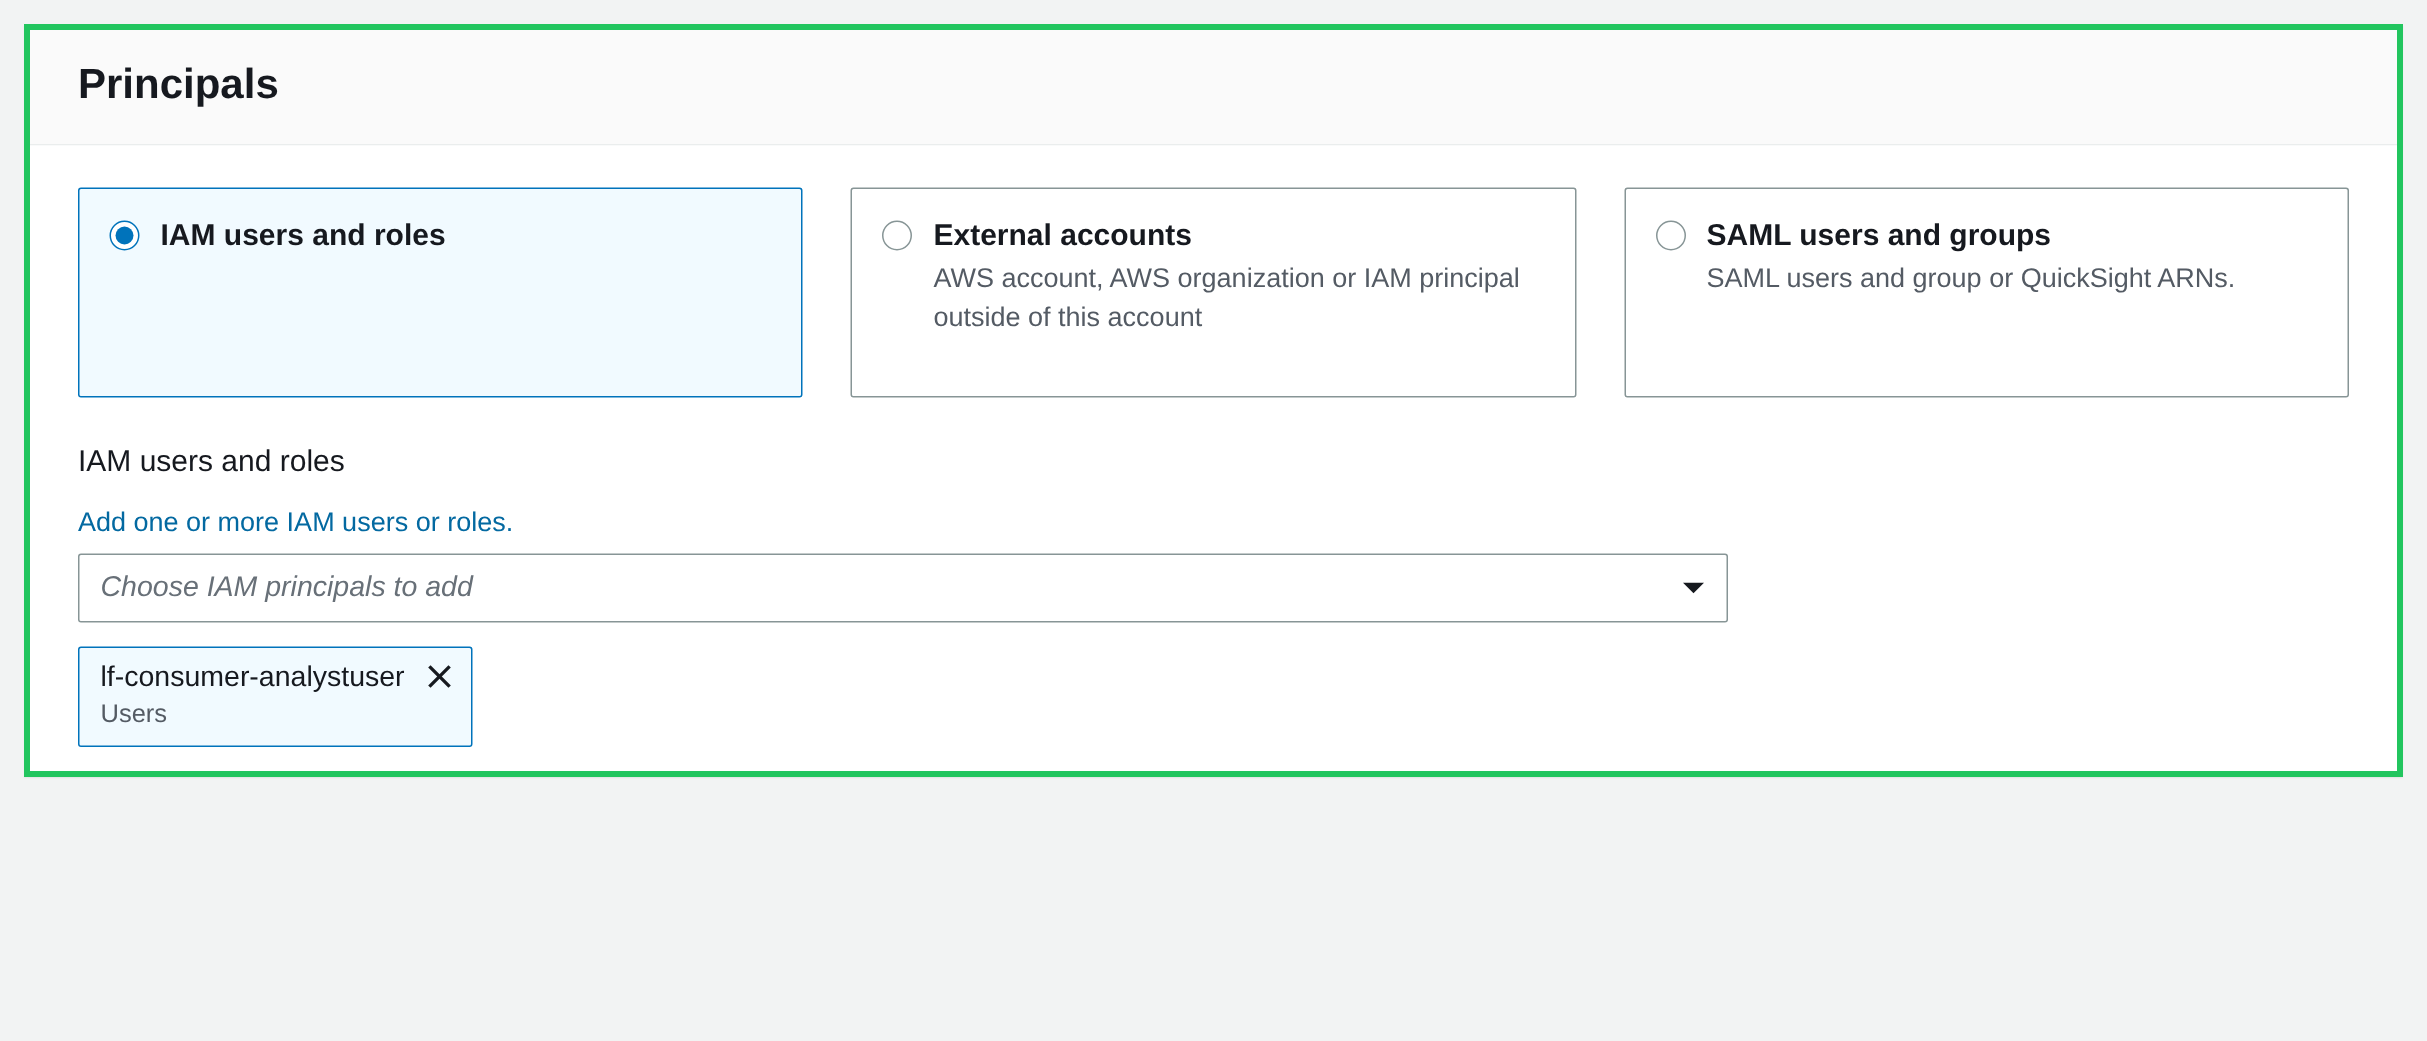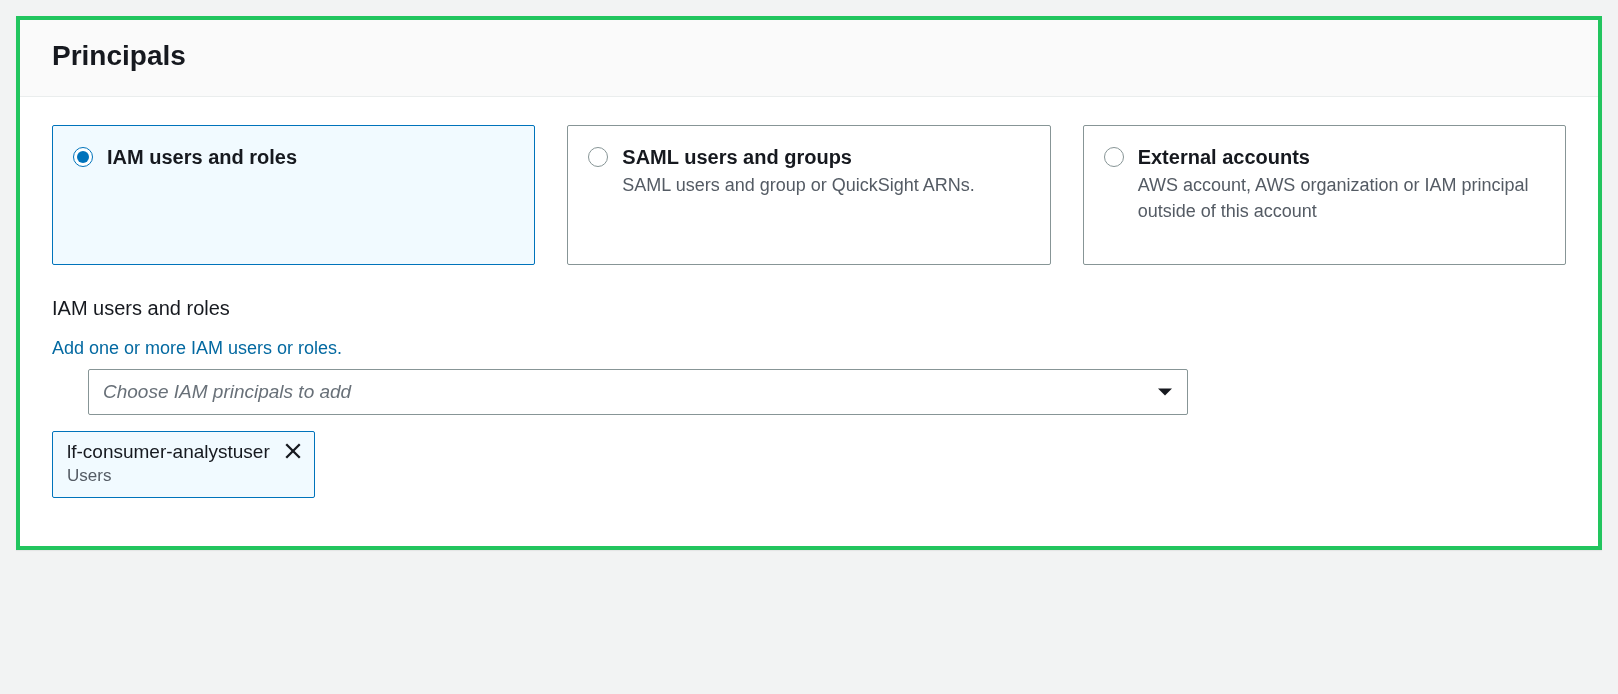--- a/index.html
+++ b/index.html
@@ -23,21 +23,21 @@
       padding: 20px 32px 24px 32px;
       border-bottom: 1px solid #eaeded;
       background: #fafafa;
     }
     .panel-title {
       font-size: 28px;
       font-weight: 700;
       color: #16191f;
     }
     .panel-body {
-      padding: 28px 32px 48px 32px;
+      padding: 28px 32px 16px 32px;
       background: #ffffff;
     }
     .radio-tiles {
       display: flex;
       gap: 32px;
       margin-bottom: 32px;
     }
     .radio-tile {
       flex: 1;
       border: 1px solid #879596;
@@ -104,21 +104,20 @@
     .section-sublabel {
       font-size: 18px;
       color: #0369a1;
       margin-top: 18px;
       margin-bottom: 10px;
     }
     .select-wrap {
       position: relative;
       width: 75%;
       max-width: 1100px;
-      margin-left: 36px;
     }
     .select {
       width: 100%;
       border: 1px solid #879596;
       border-radius: 2px;
       padding: 10px 40px 10px 14px;
       font-size: 19px;
       font-style: italic;
       color: #687078;
       background: #ffffff;
@@ -194,30 +193,30 @@
       <div class="radio-tile selected">
         <div class="radio-circle"></div>
         <div class="radio-content">
           <div class="radio-title">IAM users and roles</div>
         </div>
       </div>
 
       <div class="radio-tile">
         <div class="radio-circle"></div>
         <div class="radio-content">
-          <div class="radio-title">SAML users and groups</div>
-          <div class="radio-desc">SAML users and group or QuickSight ARNs.</div>
+          <div class="radio-title">External accounts</div>
+          <div class="radio-desc">AWS account, AWS organization or IAM principal outside of this account</div>
         </div>
       </div>
 
       <div class="radio-tile">
         <div class="radio-circle"></div>
         <div class="radio-content">
-          <div class="radio-title">External accounts</div>
-          <div class="radio-desc">AWS account, AWS organization or IAM principal outside of this account</div>
+          <div class="radio-title">SAML users and groups</div>
+          <div class="radio-desc">SAML users and group or QuickSight ARNs.</div>
         </div>
       </div>
 
     </div>
 
     <div>
       <div class="section-label-row">
         <div class="section-label">IAM users and roles</div>
       </div>
       <div class="section-sublabel">Add one or more IAM users or roles.</div>

